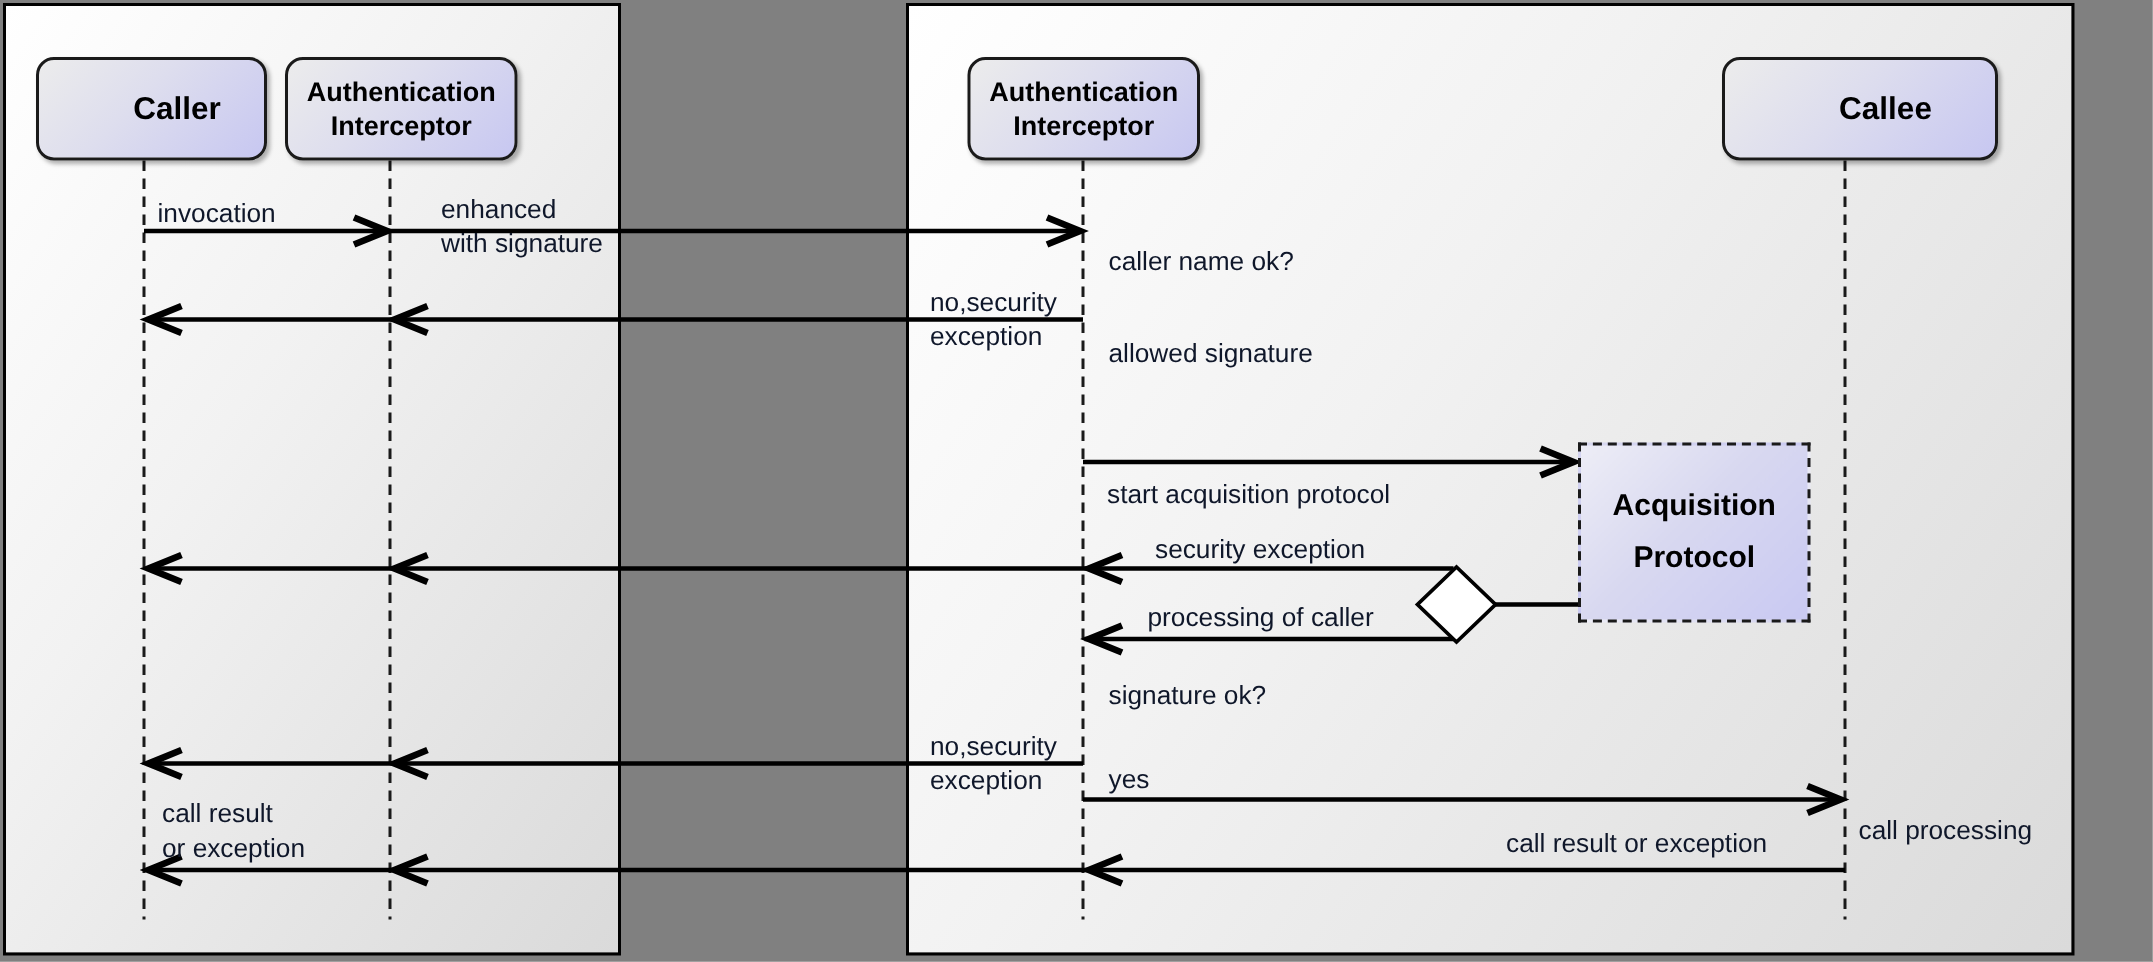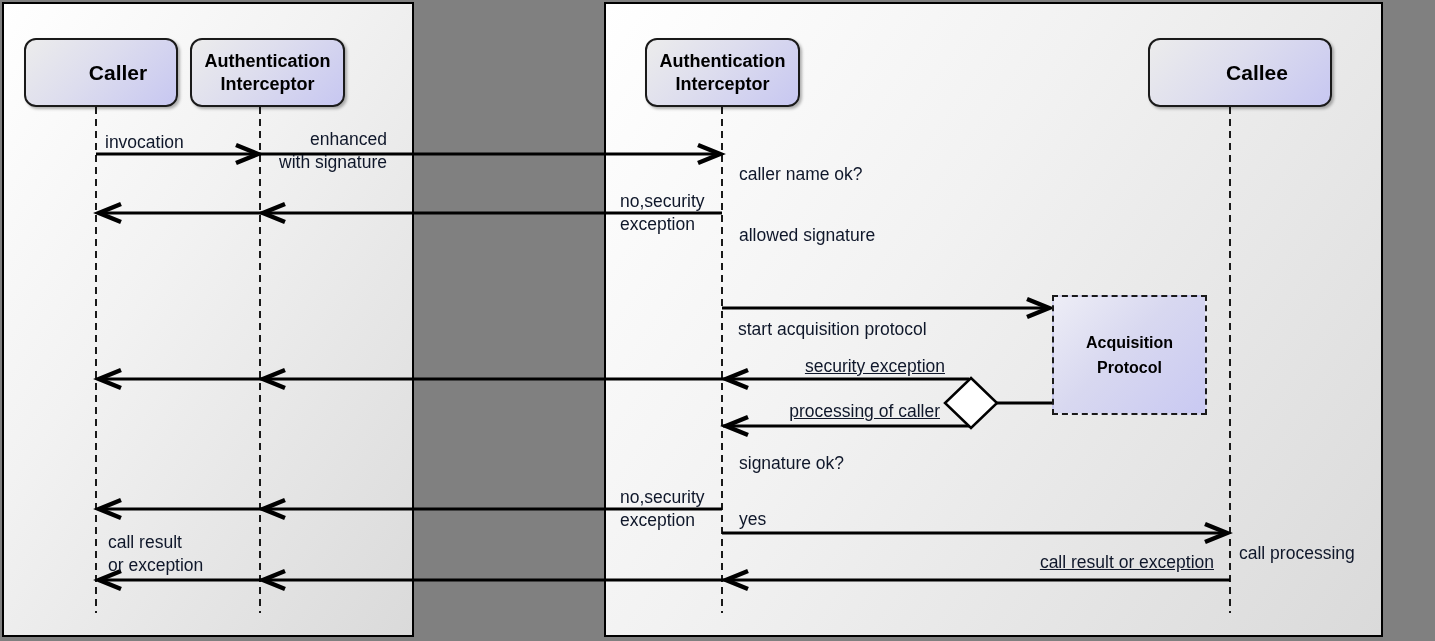--- a/index.html
+++ b/index.html
@@ -49,35 +49,35 @@
     line-height: 23px;
     color: #000;
     white-space: pre-line;
     box-shadow: 2px 2px 3px rgba(0,0,0,0.3);
     z-index: 3;
   }
   .actor.big-text { font-size: 21px; padding-left: 34px; }
   .actor.acquisition {
     border-radius: 0;
     border: 2px dashed #1a1a1a;
-    font-size: 16px;
-    line-height: 25px;
+    font-size: 20px;
+    line-height: 35px;
     box-shadow: none;
     background: linear-gradient(135deg, #ededf6 0%, #d8d8f0 45%, #c9c9f2 100%);
   }
 
   .lbl {
     position: absolute;
     font-size: 17.5px;
     line-height: 23px;
     color: #0f172a;
     white-space: pre-line;
     z-index: 3;
   }
-  .lbl.center { text-align: right; text-decoration: underline; }
+  .lbl.center { text-align: left; }
 </style>
 </head>
 <body>
 
 <div class="canvas">
 
   <div class="panel panel-left"></div>
   <div class="panel panel-right"></div>
 
   <svg class="lines" width="1435" height="641" viewBox="0 0 1435 641">
@@ -147,21 +147,21 @@
   <div class="actor" style="left:645px; top:38px; width:155px; height:69px;">Authentication
 Interceptor</div>
 
   <div class="actor big-text" style="left:1148px; top:38px; width:184px; height:69px;">Callee</div>
 
   <div class="actor acquisition" style="left:1052px; top:295px; width:155px; height:120px;">Acquisition
 Protocol</div>
 
   <div class="lbl" style="left:105px; top:131px;">invocation</div>
 
-  <div class="lbl" style="left:279px; top:128px;text-align:right;">enhanced
+  <div class="lbl" style="left:294px; top:128px;">enhanced
 with signature</div>
 
   <div class="lbl" style="left:739px; top:163px;">caller name ok?</div>
 
   <div class="lbl" style="left:620px; top:190px;">no,security
 exception</div>
 
   <div class="lbl" style="left:739px; top:224px;">allowed signature</div>
 
 

